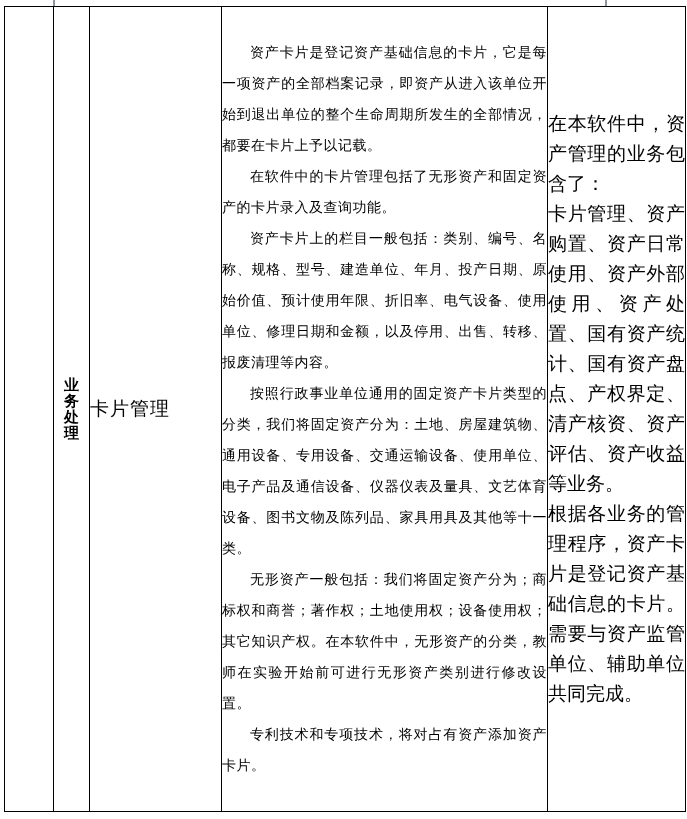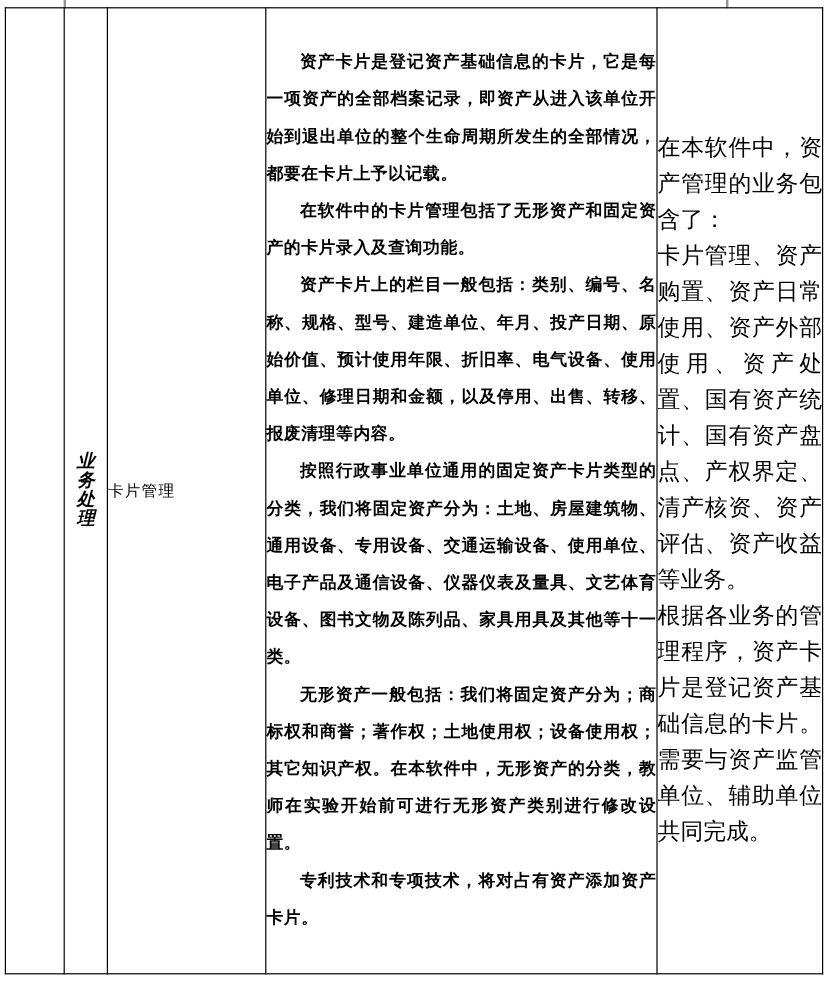--- a/index.html
+++ b/index.html
@@ -45,45 +45,43 @@
   
   td.section-cell { text-align: center; }
   .vlabel {
     width: 16px;
     margin: 16px auto;
     font-size: 15px;
     line-height: 16px;
     font-weight: bold;
     word-break: break-all;
     text-align: center;
-    font-style: italic;
   }
 
   
   td.module-cell { padding-left: 6px; }
   .module-label {
-    font-size: 13px;
+    font-size: 19px;
     letter-spacing: 1px;
     font-family: Liberation Mono, monospace;
   }
 
   
   td.description-cell {
     vertical-align: top;
     padding: 26px 4px 4px 4px;
   }
   td.description-cell p {
     margin: 0;
     font-size: 14px;
     line-height: 31px;
     text-align: justify;
     text-justify: inter-ideograph;
     text-indent: 2em;
     letter-spacing: 0.5px;
-    font-weight: bold;
   }
 
   
   td.notes-cell {
     vertical-align: middle;
     padding: 2px 4px;
   }
   td.notes-cell p {
     margin: 0;
     font-size: 19px;

